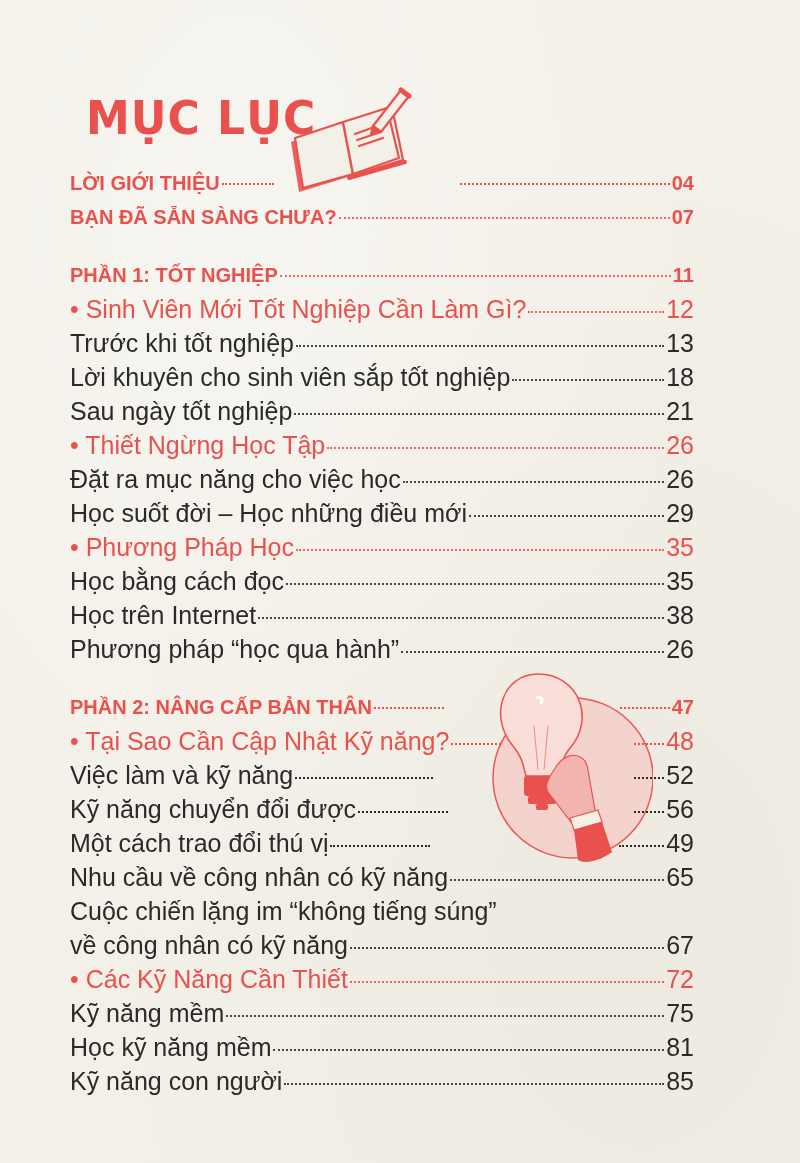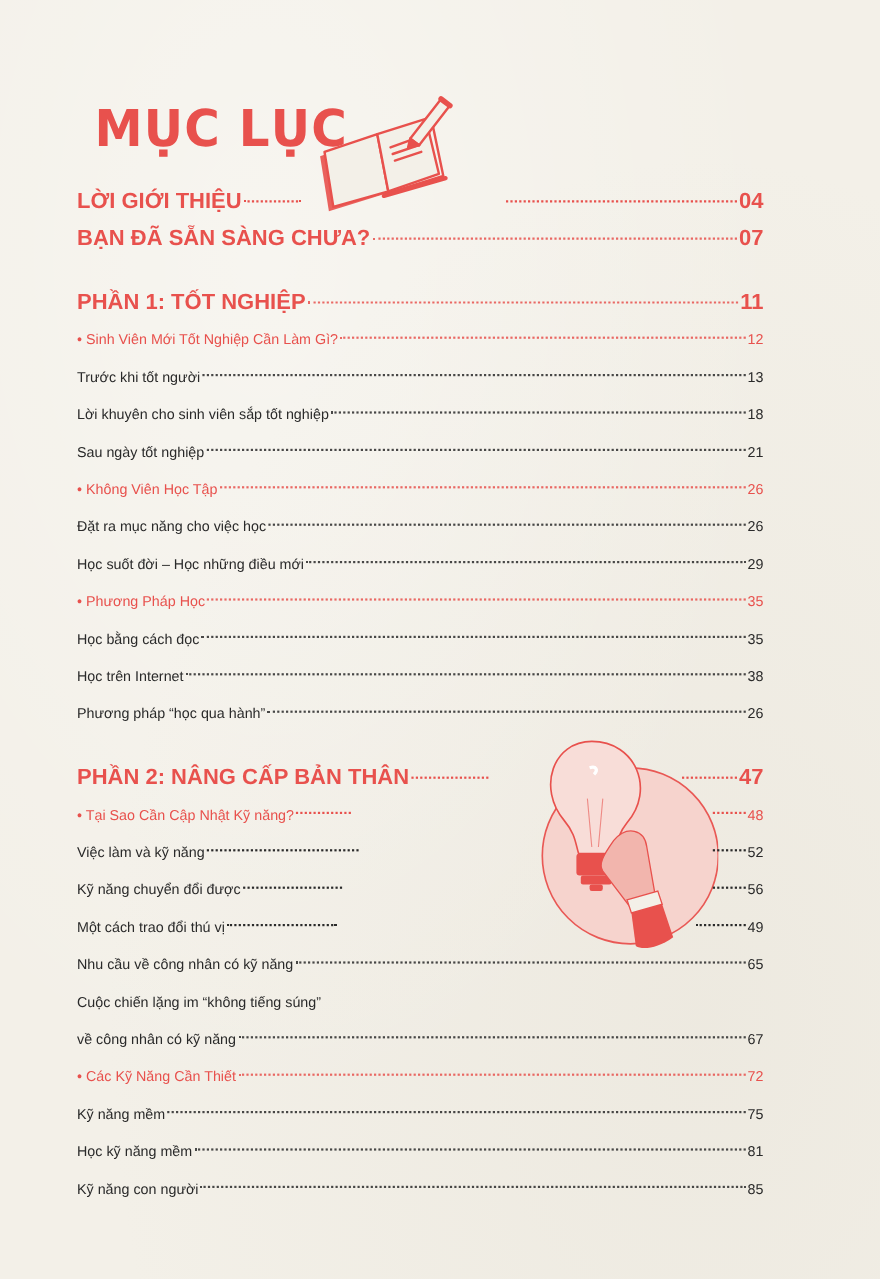--- a/index.html
+++ b/index.html
@@ -22,21 +22,21 @@
     letter-spacing: 1px; font-family: "DejaVu Sans", sans-serif;
     transform: scaleY(1.05);
   }
   .book-icon { position: absolute; left: 285px; top: 84px; width: 130px; height: 110px; }
   .bulb-icon { position: absolute; left: 478px; top: 666px; width: 175px; height: 200px; }
 
   .toc { position: absolute; left: 70px; top: 166px; width: 624px; }
   .row {
     display: flex; align-items: baseline;
     height: 34px; line-height: 34px;
-    font-size: 13px; color: #2a2a2a;
+    font-size: 25px; color: #2a2a2a;
     position: relative;
   }
   .row .label { white-space: nowrap; }
   .row .dots {
     flex: 1; margin: 0 2px;
     border-bottom: 2px dotted currentColor;
     transform: translateY(-5px);
     opacity: 0.85;
   }
   .row .page-no { white-space: nowrap; }
@@ -119,39 +119,39 @@
       <span class="page-no">11</span>
     </div>
 
     <div class="row section">
       <span class="label">• Sinh Viên Mới Tốt Nghiệp Cần Làm Gì?</span>
       <span class="dots"></span>
       <span class="page-no">12</span>
     </div>
 
     <div class="row">
-      <span class="label">Trước khi tốt người</span>
+      <span class="label">Trước khi tốt nghiệp</span>
       <span class="dots"></span>
       <span class="page-no">13</span>
     </div>
 
     <div class="row">
       <span class="label">Lời khuyên cho sinh viên sắp tốt nghiệp</span>
       <span class="dots"></span>
       <span class="page-no">18</span>
     </div>
 
     <div class="row">
       <span class="label">Sau ngày tốt nghiệp</span>
       <span class="dots"></span>
       <span class="page-no">21</span>
     </div>
 
     <div class="row section">
-      <span class="label">• Không Viên Học Tập</span>
+      <span class="label">• Thiết Ngừng Học Tập</span>
       <span class="dots"></span>
       <span class="page-no">26</span>
     </div>
 
     <div class="row">
       <span class="label">Đặt ra mục năng cho việc học</span>
       <span class="dots"></span>
       <span class="page-no">26</span>
     </div>
 

